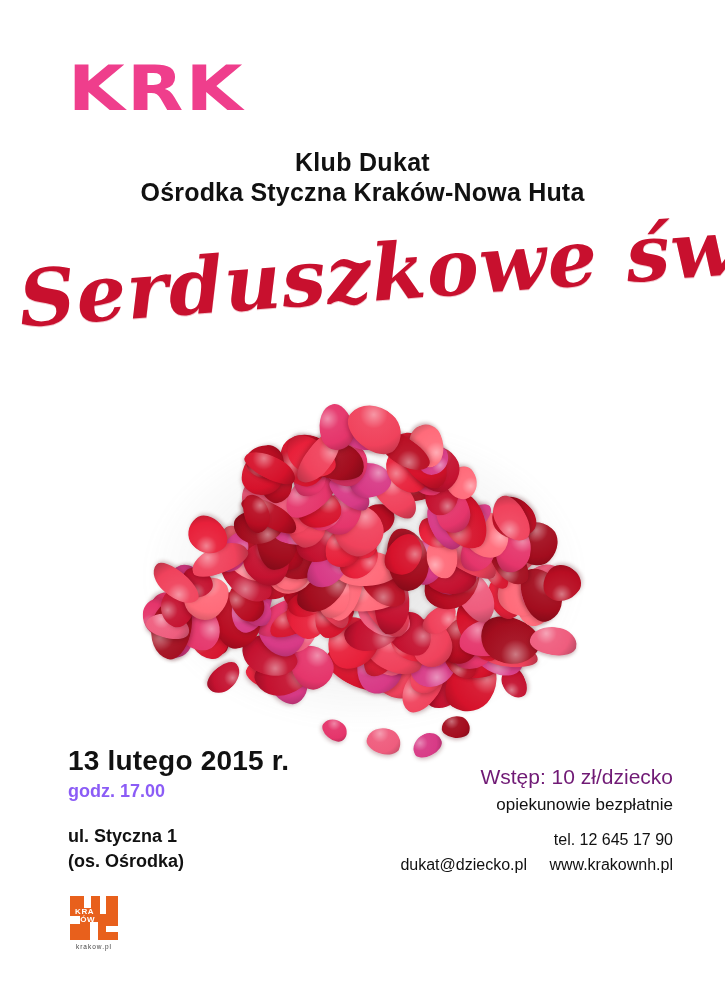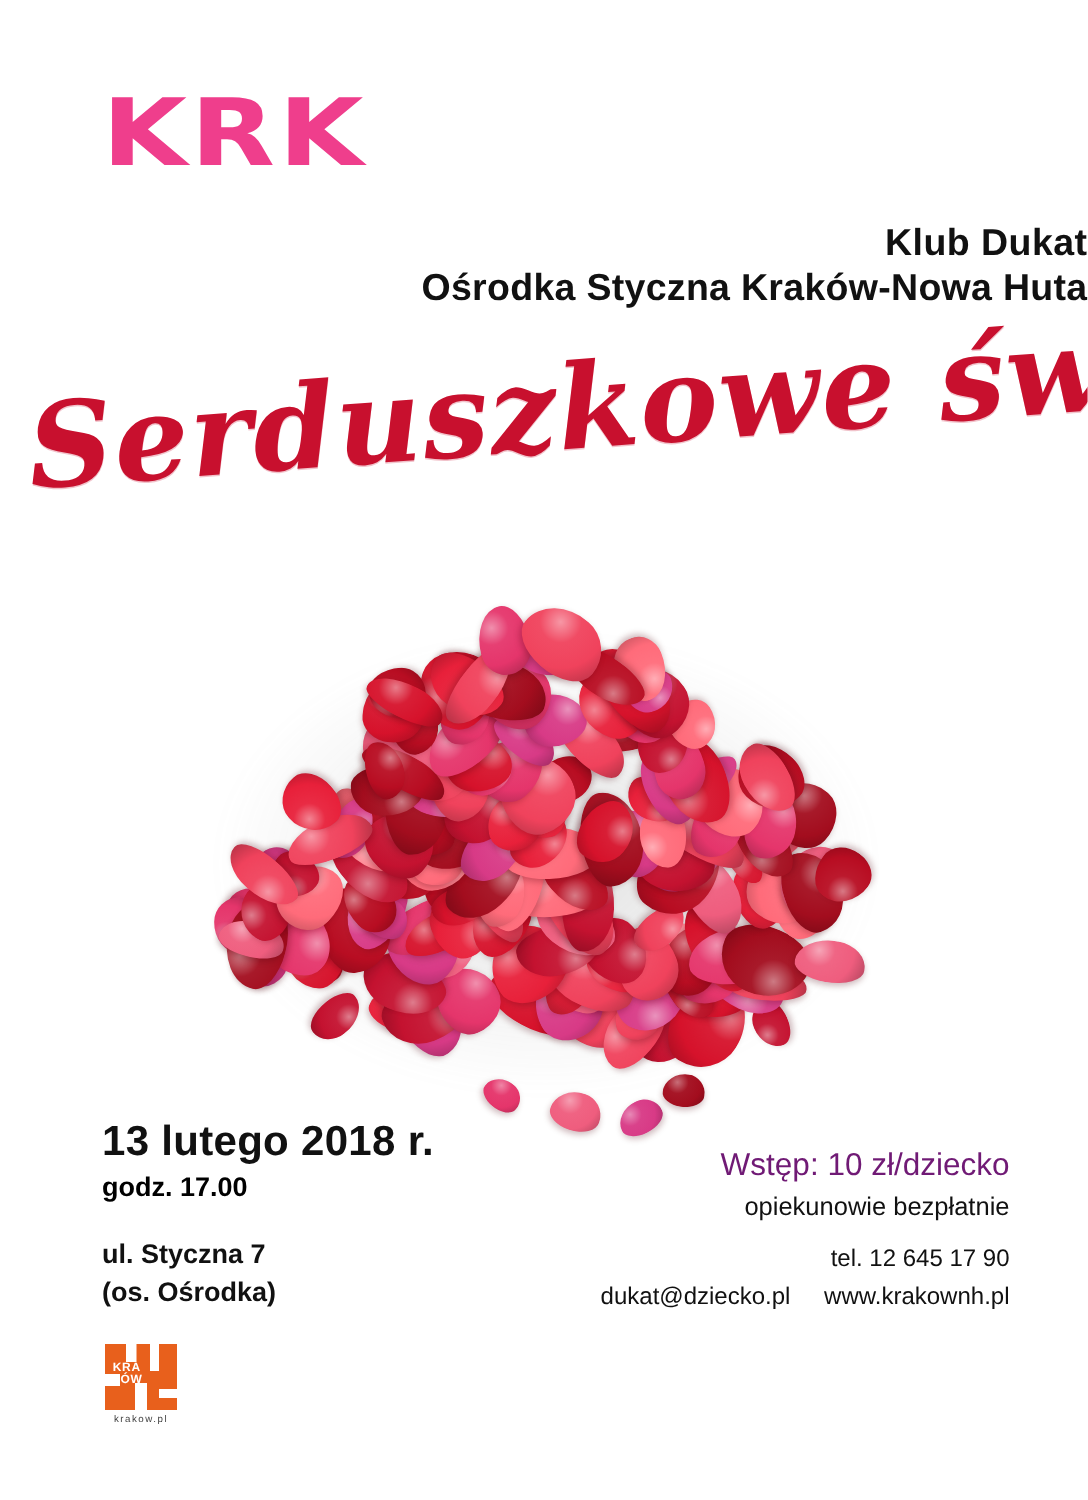--- a/index.html
+++ b/index.html
@@ -36,21 +36,21 @@
     transform: scaleX(1.18);
     transform-origin: left top;
   }
 
   
   .club-block {
     position: absolute;
     left: 0;
     top: 148px;
     width: 725px;
-    text-align: right;
+    text-align: center;
   }
   .club-line1 {
     font-size: 25px;
     font-weight: bold;
     letter-spacing: 0.3px;
     color: #111111;
     line-height: 1.18;
   }
   .club-line2 {
     font-size: 25px;
@@ -125,21 +125,21 @@
   }
   .date-main {
     font-size: 28px;
     font-weight: bold;
     color: #111111;
     letter-spacing: 0.2px;
   }
   .date-hour {
     font-size: 18px;
     font-weight: bold;
-    color: #000000;
+    color: #8b5cf6;
     margin-top: 4px;
   }
   .addr-block {
     position: absolute;
     left: 68px;
     top: 824px;
     font-size: 18px;
     font-weight: bold;
     color: #111111;
     line-height: 1.38;
@@ -466,25 +466,25 @@
         <div class="petal" style="left: 304.69px; top: 48.5544px; width: 32.0042px; height: 27.5748px; transform: rotate(165.7deg); background: radial-gradient(circle at 32% 28%, rgba(255, 255, 255, 0.45) 0%, rgba(255, 255, 255, 0.05) 28%, rgb(216, 58, 134) 62%, rgba(0, 0, 0, 0.28) 100%), rgb(216, 58, 134); z-index: 17;"></div>
         <div class="petal" style="left: 197.788px; top: 199.123px; width: 48.3301px; height: 35.3362px; transform: rotate(306.9deg); background: radial-gradient(circle at 32% 28%, rgba(255, 255, 255, 0.45) 0%, rgba(255, 255, 255, 0.05) 28%, rgb(214, 18, 43) 62%, rgba(0, 0, 0, 0.28) 100%), rgb(214, 18, 43); z-index: 7;"></div>
         <div class="petal" style="left: 255px; top: 330px; width: 34px; height: 26px; transform: rotate(18deg); background: radial-gradient(circle at 32% 28%, rgba(255, 255, 255, 0.4) 0%, rgba(255, 255, 255, 0.04) 30%, rgb(239, 93, 126) 64%, rgba(0, 0, 0, 0.26) 100%), rgb(239, 93, 126);"></div>
         <div class="petal" style="left: 300px; top: 336px; width: 30px; height: 22px; transform: rotate(-26deg); background: radial-gradient(circle at 32% 28%, rgba(255, 255, 255, 0.4) 0%, rgba(255, 255, 255, 0.04) 30%, rgb(216, 58, 134) 64%, rgba(0, 0, 0, 0.26) 100%), rgb(216, 58, 134);"></div>
         <div class="petal" style="left: 210px; top: 322px; width: 26px; height: 20px; transform: rotate(40deg); background: radial-gradient(circle at 32% 28%, rgba(255, 255, 255, 0.4) 0%, rgba(255, 255, 255, 0.04) 30%, rgb(229, 53, 107) 64%, rgba(0, 0, 0, 0.26) 100%), rgb(229, 53, 107);"></div>
         <div class="petal" style="left: 330px; top: 318px; width: 28px; height: 22px; transform: rotate(8deg); background: radial-gradient(circle at 32% 28%, rgba(255, 255, 255, 0.4) 0%, rgba(255, 255, 255, 0.04) 30%, rgb(163, 13, 30) 64%, rgba(0, 0, 0, 0.26) 100%), rgb(163, 13, 30);"></div>
       </div>
   </div>
 
   <div class="date-block">
-    <div class="date-main">13 lutego 2018 r.</div>
+    <div class="date-main">13 lutego 2015 r.</div>
     <div class="date-hour">godz. 17.00</div>
   </div>
   <div class="addr-block">
-    <div>ul. Styczna 7</div>
+    <div>ul. Styczna 1</div>
     <div>(os. Ośrodka)</div>
   </div>
 
   <div class="price-block">
     <div class="price-main">Wstęp:  10 zł/dziecko</div>
     <div class="price-sub">opiekunowie bezpłatnie</div>
   </div>
 
   <div class="contact-block">
     <div>tel. 12 645 17 90</div>

